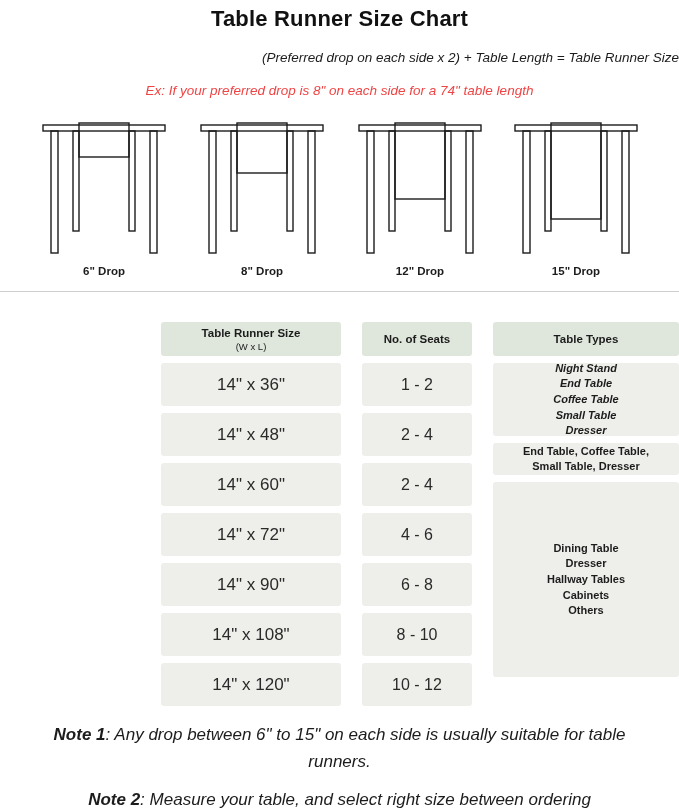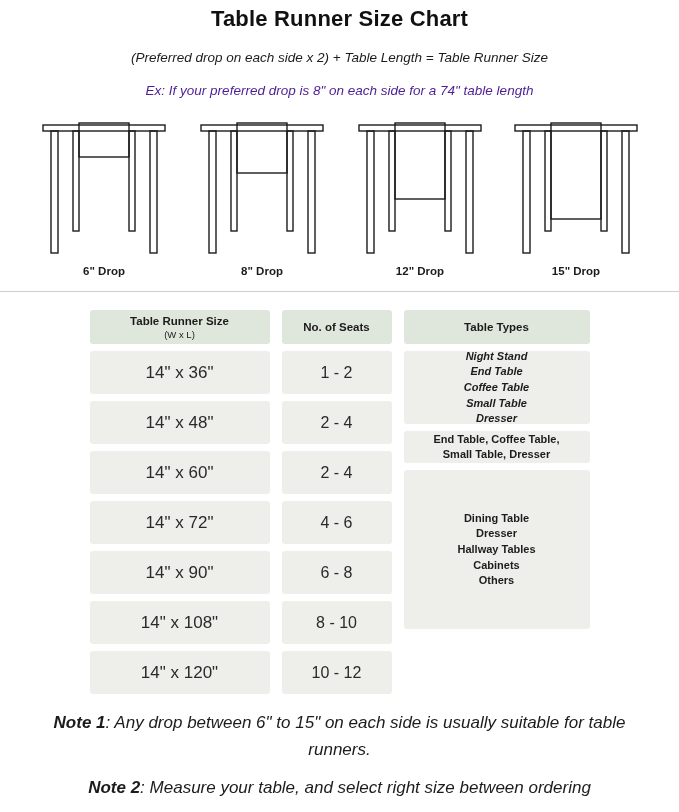--- a/index.html
+++ b/index.html
@@ -21,33 +21,33 @@
   }
   .title {
     text-align: center;
     font-size: 22px;
     font-weight: bold;
     letter-spacing: 0.2px;
     margin-top: 6px;
     color: #111111;
   }
   .formula {
-    text-align: center;
+    text-align: right;
     font-style: italic;
     font-size: 13.5px;
     margin-top: 18px;
     color: #1c1c1c;
   }
   .example {
     text-align: center;
     font-style: italic;
     font-size: 13.5px;
     line-height: 1.5;
     margin-top: 16px;
-    color: #4c1d95;
+    color: #ef4444;
   }
   .diagrams {
     position: relative;
     margin-top: 10px;
     height: 180px;
   }
   .diagram {
     position: absolute;
     top: 0;
     width: 160px;
@@ -63,23 +63,23 @@
     margin-top: 4px;
     color: #1c1c1c;
   }
   .hr {
     border: none;
     border-top: 1px solid #cfcfcf;
     margin: 0;
   }
   .tablewrap {
     display: flex;
-    justify-content: center;
-    gap: 12px;
-    margin-top: 18px;
+    justify-content: flex-end;
+    gap: 21px;
+    margin-top: 30px;
   }
   .col-runner { width: 180px; }
   .col-seats  { width: 110px; }
   .col-types  { width: 186px; }
 
   .head-cell {
     background: #dfe7dc;
     border-radius: 3px;
     text-align: center;
     font-size: 11.5px;
@@ -119,21 +119,21 @@
   .types-cell {
     font-size: 11px;
     font-weight: bold;
     line-height: 1.42;
     color: #1c1c1c;
     padding: 6px 4px;
     box-sizing: border-box;
   }
   .types-1 { height: 73px; font-style: italic; }
   .types-2 { height: 32px; }
-  .types-3 { height: 159px; }
+  .types-3 { height: 195px; }
 
   .notes {
     margin-top: 16px;
     text-align: center;
     font-size: 17px;
     font-style: italic;
     line-height: 1.55;
     padding: 0 30px;
   }
   .notes b { font-style: italic; font-weight: bold; }

